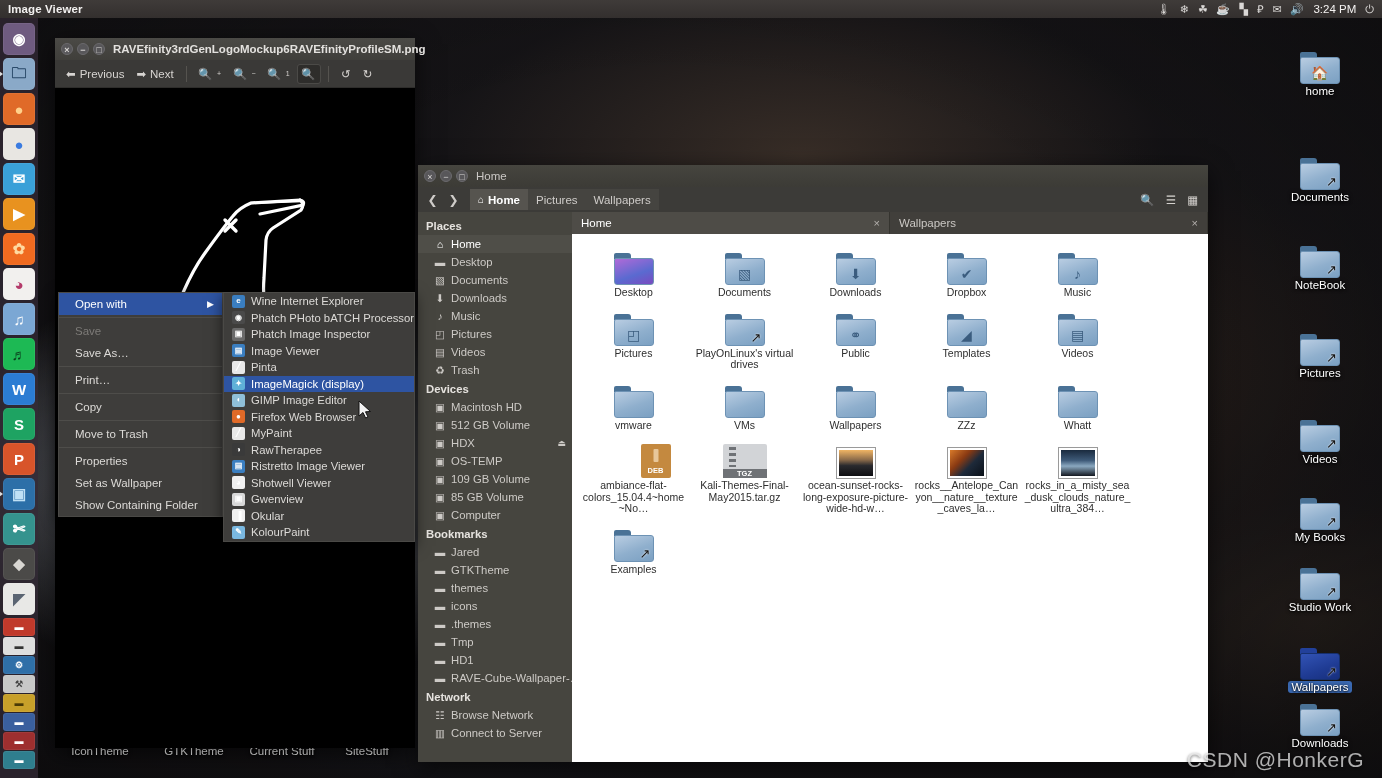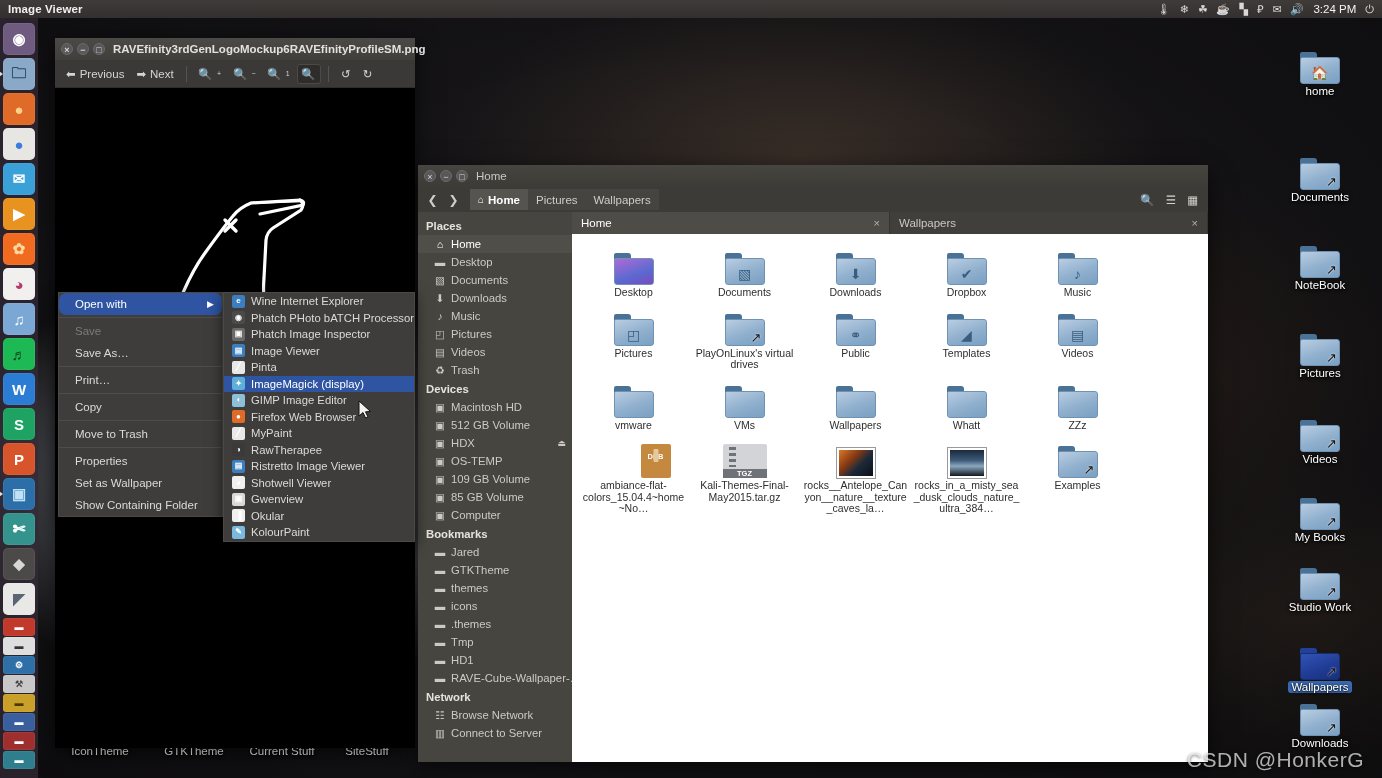--- a/index.html
+++ b/index.html
@@ -163,21 +163,20 @@
     position: absolute; left: 58px; top: 292px; width: 165px;
     background: #3e3d3b; z-index: 40;
     box-shadow: 0 4px 14px rgba(0,0,0,0.6);
     border: 1px solid #4a4946;
     padding: 0;
   }
   .ctx-item {
     height: 22px; display: flex; align-items: center;
     padding: 0 8px 0 16px; color: #dcdad7; font-size: 11.5px;
     white-space: nowrap;
-    border-radius: 7px;
   }
   .ctx-item.highlight { background: #2e54a2; color: #fff; }
   .ctx-item.disabled { color: #7d7b78; }
   .ctx-item .arrow { margin-left: auto; font-size: 9px; }
   .ctx-sep { height: 1px; background: #4e4d4a; margin: 2px 0; }
 
   
   #ctx-submenu {
     position: absolute; left: 223px; top: 292px; width: 192px;
     background: #3e3d3b; z-index: 41;
@@ -266,21 +265,21 @@
   }
   .fitem .fico { height: 40px; display: flex; align-items: flex-end; justify-content: center; }
   .fitem .fname { display: block; margin-top: 2px; word-break: break-word; }
 
   .thumb {
     width: 38px; height: 30px; border: 2px solid #fff; outline: 1px solid #9a9a9a;
   }
   .deb {
     width: 30px; height: 34px; background: #c4893f; border-radius: 2px;
     position: relative; display: flex; align-items: flex-end; justify-content: center;
-    color: #fff; font-size: 7.5px; font-weight: bold; padding-bottom: 16px; margin-left: 44px;
+    color: #fff; font-size: 7.5px; font-weight: bold; padding-bottom: 2px; margin-left: 44px;
   }
   .deb:before {
     content: ""; position: absolute; left: 50%; top: 5px; transform: translateX(-50%);
     width: 5px; height: 13px; background: #e8c79a; border-radius: 1px;
   }
   .tgz {
     width: 44px; height: 34px; background: #d2d4d7; border-radius: 2px;
     position: relative; display: flex; align-items: flex-end; justify-content: center;
     color: #fff; font-size: 7.5px; font-weight: bold; padding-bottom: 12px;
   }
@@ -773,48 +772,54 @@
             </div>
             <span class="fname">Wallpapers</span>
           </div>
           <div class="fitem">
             <div class="fico">
               <div class="folder">
                 <div class="tab"></div>
                 <div class="body"></div>
               </div>
             </div>
+            <span class="fname">ZZz</span>
+          </div>
+          <div class="fitem">
+            <div class="fico">
+              <div class="folder">
+                <div class="tab"></div>
+                <div class="body"></div>
+              </div>
+            </div>
             <span class="fname">Whatt</span>
-          </div>
-          <div class="fitem">
-            <div class="fico">
-              <div class="folder">
-                <div class="tab"></div>
-                <div class="body"></div>
-              </div>
-            </div>
-            <span class="fname">ZZz</span>
           </div>
           <div class="fitem">
             <div class="fico">
               <div class="deb">DEB</div>
             </div>
             <span class="fname">ambiance-flat-colors_15.04.4~home~No…</span>
           </div>
           <div class="fitem">
             <div class="fico">
               <div class="tgz">
                 <div class="strip"></div>
                 <div class="tag">TGZ</div>
               </div>
             </div>
             <span class="fname">Kali-Themes-Final-May2015.tar.gz</span>
           </div>
           <div class="fitem">
             <div class="fico">
+              <div class="thumb" style="background: linear-gradient(rgb(240, 180, 100) 0%, rgb(138, 106, 74) 38%, rgb(42, 42, 46) 60%, rgb(14, 14, 18) 100%);"></div>
+            </div>
+            <span class="fname">ocean-sunset-rocks-long-exposure-picture-wide-hd-w…</span>
+          </div>
+          <div class="fitem">
+            <div class="fico">
               <div class="thumb" style="background: linear-gradient(135deg, rgb(216, 122, 42) 0%, rgb(138, 58, 18) 35%, rgb(30, 42, 58) 60%, rgb(10, 16, 24) 100%);"></div>
             </div>
             <span class="fname">rocks__Antelope_Canyon__nature__texture_caves_la…</span>
           </div>
           <div class="fitem">
             <div class="fico">
               <div class="thumb" style="background: linear-gradient(rgb(26, 42, 62) 0%, rgb(62, 90, 120) 40%, rgb(138, 168, 192) 62%, rgb(20, 24, 32) 100%);"></div>
             </div>
             <span class="fname">rocks_in_a_misty_sea_dusk_clouds_nature_ultra_384…</span>
           </div>

